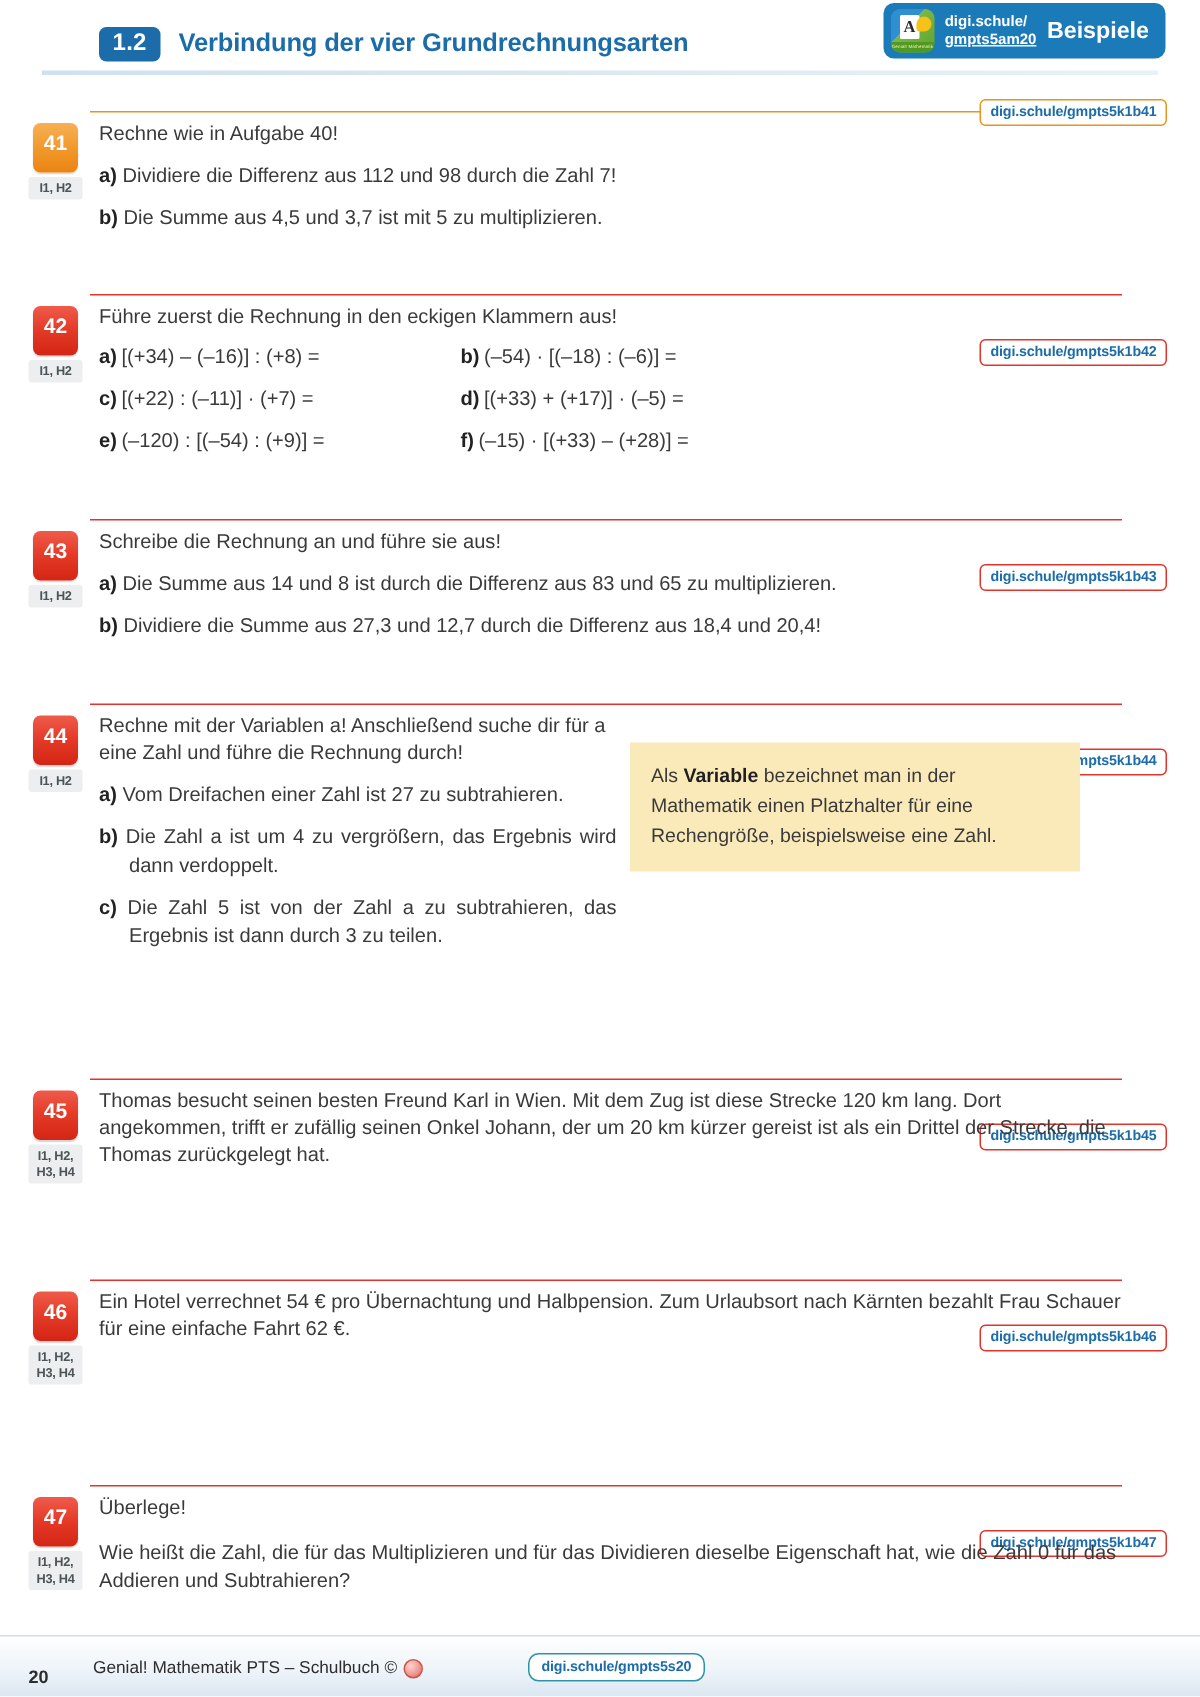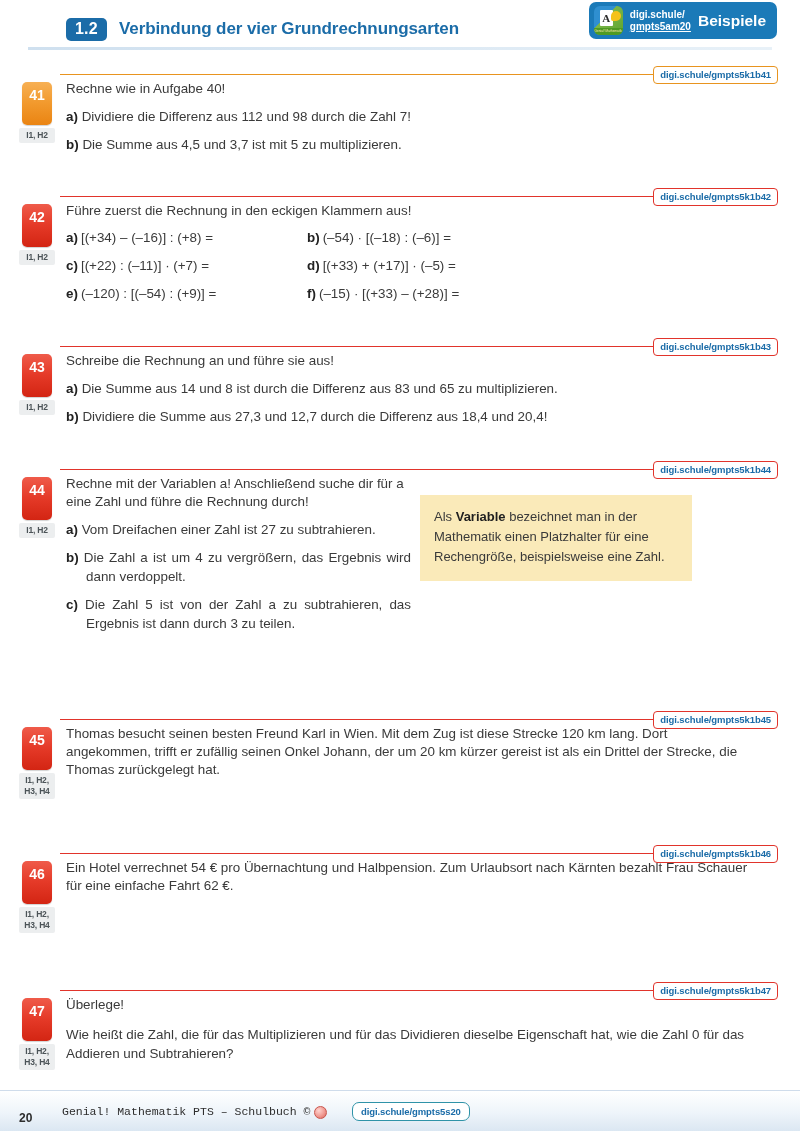--- a/index.html
+++ b/index.html
@@ -128,31 +128,31 @@
     font-size: 9.5px;
     font-weight: bold;
     color: #1b6ca8;
     background: #ffffff;
     border-radius: 4px;
     padding: 2px 6px 2.5px 6px;
     white-space: nowrap;
     letter-spacing: -.1px;
   }
   .ex-code.orange { border: 1.2px solid #e8941f; }
-  .ex-code.red    { border: 1.2px solid #e1342b; }
+  .ex-code.red    { border: 1.2px solid #e1342b; margin-top: 38px; }
 
   .num-col {
     position: absolute;
     left: 19px;
     top: 8px;
     width: 36px;
     text-align: center;
   }
   .num-badge {
-    width: 30px; height: 43px;
+    width: 30px; height: 33px;
     margin: 0 auto;
     border-radius: 5px;
     color: #ffffff;
     font-size: 14px;
     font-weight: bold;
     line-height: 27px;
     text-align: center;
     box-shadow: 0 1px 1px rgba(0,0,0,.18);
   }
   .num-badge.orange {
@@ -219,21 +219,21 @@
     line-height: 18px;
     white-space: nowrap;
   }
   .formula-cell b { color: #222; margin-right: 3px; }
 
   
   .info-box {
     position: absolute;
     left: 420px;
     top: 26px;
-    width: 272px;
+    width: 300px;
     background: #faeab9;
     padding: 12px 14px 14px 14px;
     font-size: 13px;
     color: #3a3a3a;
     line-height: 20px;
   }
   .info-box b { color: #1f1f1f; }
 
   .ex44-left { width: 345px; }
 
@@ -253,21 +253,20 @@
     color: #2d2d2d;
   }
   .footer-text {
     position: absolute;
     left: 62px; top: 14px;
     font-size: 11.5px;
     color: #2d2d2d;
     display: flex;
     align-items: center;
     gap: 4px;
-    font-family: Liberation Mono, monospace;
   }
   .pub-logo {
     display: inline-block;
     width: 13px; height: 13px;
     border-radius: 50%;
     background: radial-gradient(circle at 35% 32%, #ffd3cf 0%, #f09a92 55%, #d9635a 100%);
     border: 1px solid #c9554c;
     position: relative;
     top: 1px;
   }

